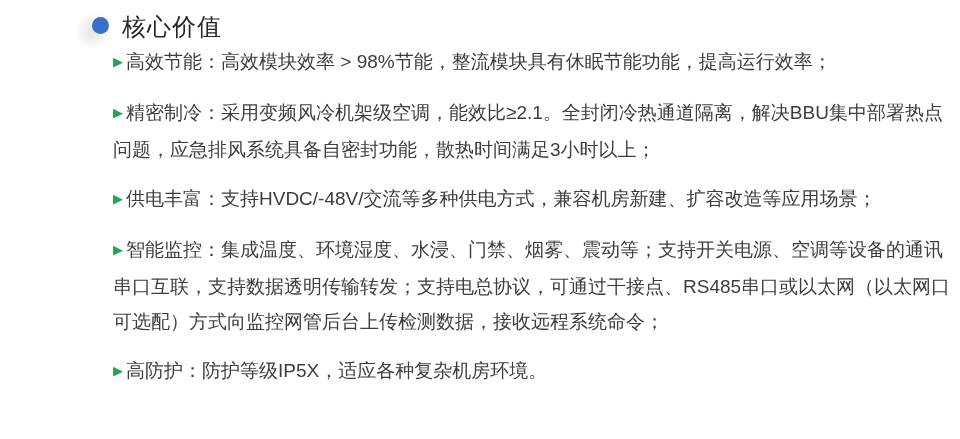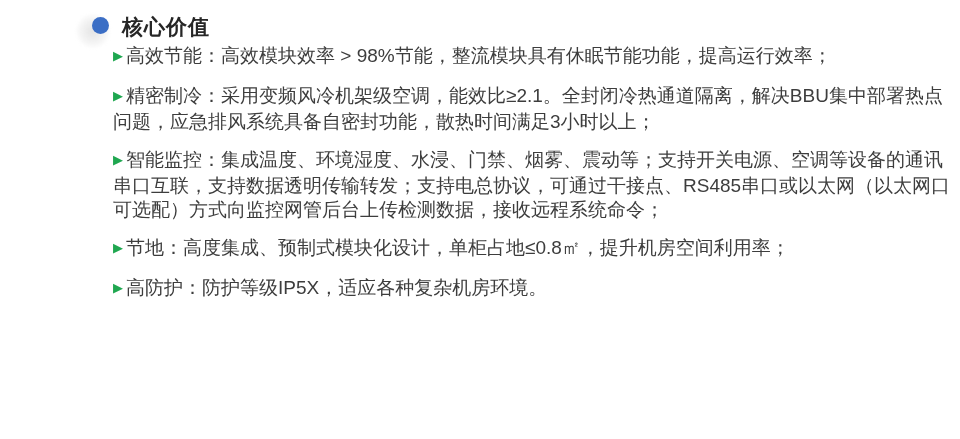--- a/index.html
+++ b/index.html
@@ -37,35 +37,35 @@
   .dot {
     position: absolute;
     left: 16px;
     top: 9px;
     width: 17px;
     height: 17px;
     border-radius: 50%;
   }
   .page-title {
     margin: 0 0 0 6px;
-    font-size: 21px;
-    font-weight: 700;
+    font-size: 24px;
+    font-weight: 400;
     color: #262626;
     letter-spacing: 1px;
   }
   .list {
     position: absolute;
     top: 44px;
     left: 113px;
     width: 846px;
   }
   .item {
     margin: 0 0 14px 0;
     font-size: 19px;
-    line-height: 24px;
+    line-height: 35px;
     color: #3d3d3d;
     text-align: left;
   }
   .arrow {
     font-size: 13px;
     margin-right: 3px;
     position: relative;
     top: -2px;
     display: inline-block;
   }
@@ -79,18 +79,18 @@
     <span class="dot-wrap">
       <span class="dot-shadow"></span>
       <span class="dot" style="background: rgb(59, 110, 197);"></span>
     </span>
     <h1 class="page-title">核心价值</h1>
   </div>
 
   <div class="list">
     <p class="item"><span class="arrow" style="color: rgb(31, 167, 80);">▶</span><span>高效节能：高效模块效率 &gt; 98%节能，整流模块具有休眠节能功能，提高运行效率；</span></p>
     <p class="item"><span class="arrow" style="color: rgb(31, 167, 80);">▶</span><span>精密制冷：采用变频风冷机架级空调，能效比≥2.1。全封闭冷热通道隔离，解决BBU集中部署热点问题，应急排风系统具备自密封功能，散热时间满足3小时以上；</span></p>
+    <p class="item"><span class="arrow" style="color: rgb(31, 167, 80);">▶</span><span>供电丰富：支持HVDC/-48V/交流等多种供电方式，兼容机房新建、扩容改造等应用场景；</span></p>
     <p class="item"><span class="arrow" style="color: rgb(31, 167, 80);">▶</span><span>智能监控：集成温度、环境湿度、水浸、门禁、烟雾、震动等；支持开关电源、空调等设备的通讯串口互联，支持数据透明传输转发；支持电总协议，可通过干接点、RS485串口或以太网（以太网口可选配）方式向监控网管后台上传检测数据，接收远程系统命令；</span></p>
-    <p class="item"><span class="arrow" style="color: rgb(31, 167, 80);">▶</span><span>节地：高度集成、预制式模块化设计，单柜占地≤0.8㎡，提升机房空间利用率；</span></p>
     <p class="item"><span class="arrow" style="color: rgb(31, 167, 80);">▶</span><span>高防护：防护等级IP5X，适应各种复杂机房环境。</span></p>
   </div>
 
 </div>
 
 </body></html>

